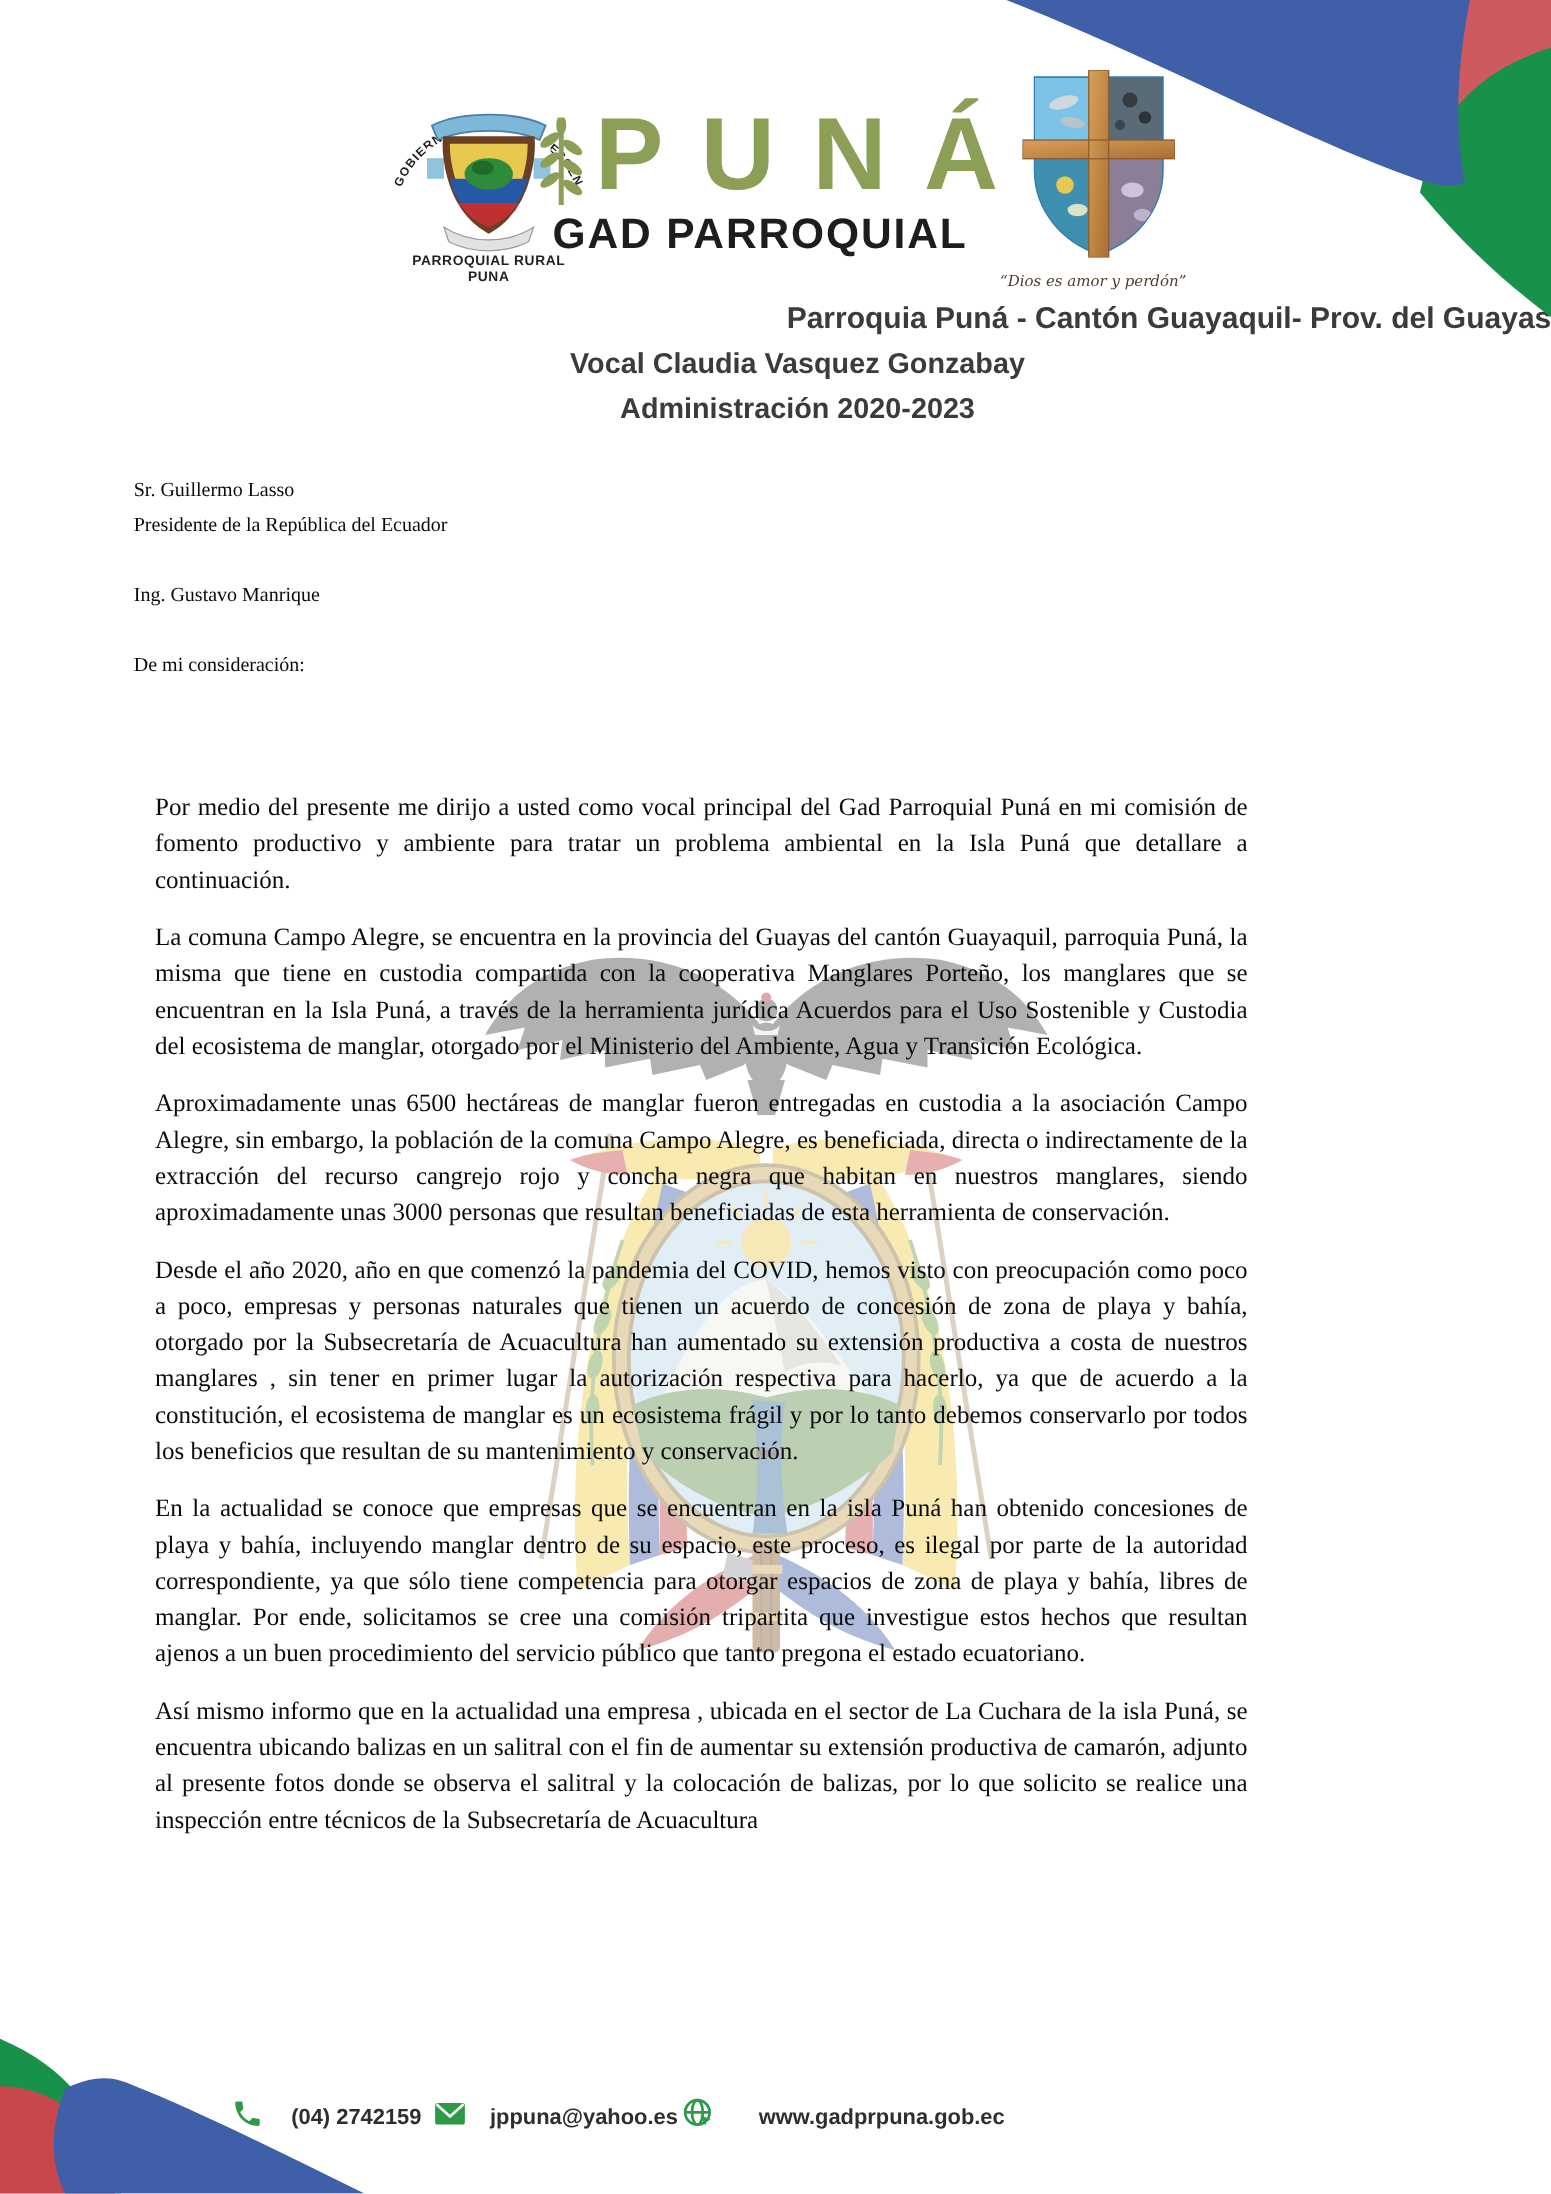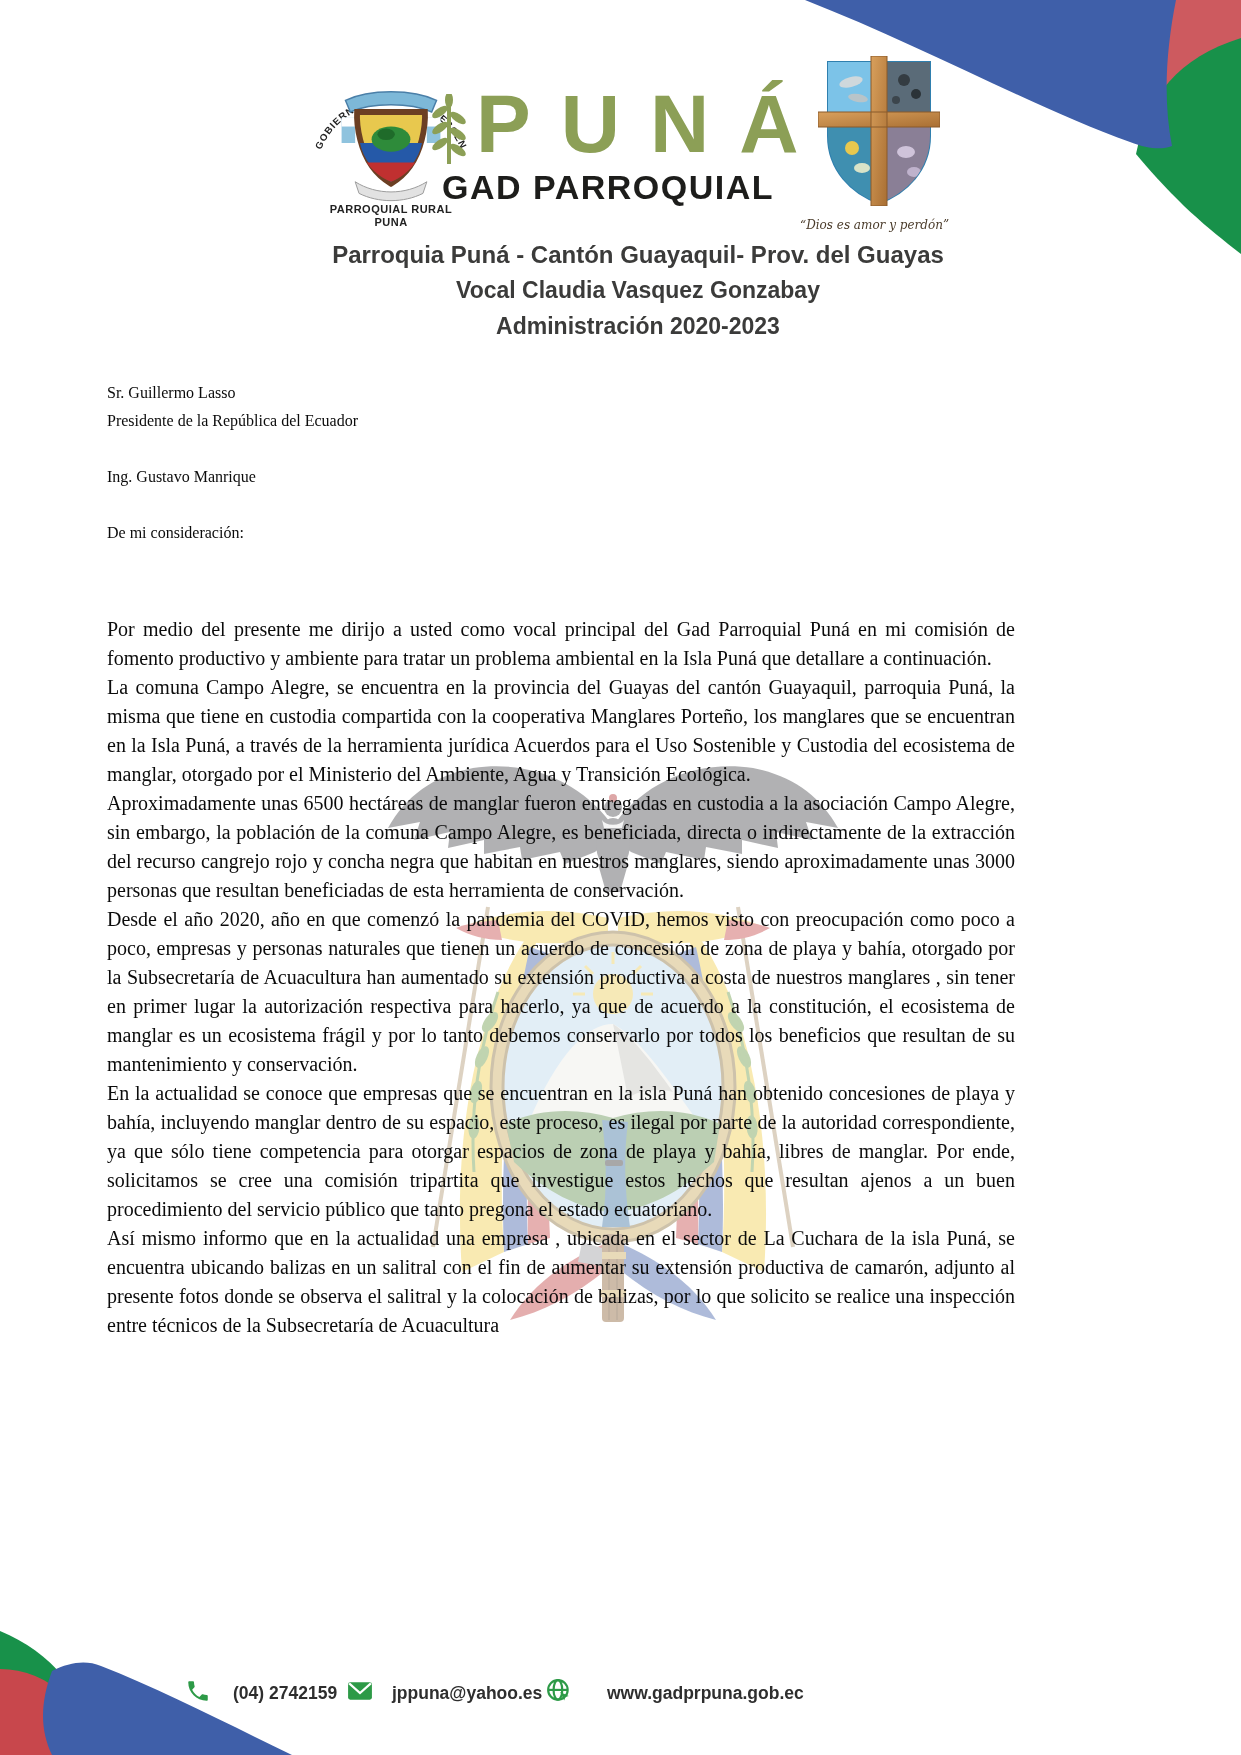--- a/index.html
+++ b/index.html
@@ -26,32 +26,32 @@
   .wheat{margin-top:6px;margin-right:10px;}
   .brand-name{font-family:"Liberation Sans",sans-serif;font-weight:700;font-size:82px;
               line-height:72px;color:#8C9F56;letter-spacing:30px;}
   .brand-sub{font-family:"Liberation Sans",sans-serif;font-weight:700;font-size:34px;
              color:#1d1d1b;letter-spacing:1.5px;margin-top:2px;margin-left:10px;}
   .rightlogo{position:absolute;left:818px;top:56px;width:122px;height:150px;}
   .motto{position:absolute;left:800px;top:206px;width:160px;text-align:left;
          font-family:"DejaVu Serif",serif;font-style:italic;font-size:12px;color:#4a3b2a;margin-top:12px;}
   .hline{position:absolute;left:35px;width:1206px;text-align:center;
          font-family:"Liberation Sans",sans-serif;color:#3b3b3a;}
-  .hline1{top:241px;font-size:24px;font-weight:700;}
+  .hline1{top:241px;font-size:24px;font-weight:700;text-align:right;}
   .hline2{top:277px;font-size:23px;font-weight:700;}
   .hline3{top:313px;font-size:23px;font-weight:700;}
 
   
   .letter-date{position:absolute;left:107px;top:347px;width:908px;text-align:right;
                font-size:20px;z-index:3;}
   .recipients{position:absolute;left:107px;top:379px;font-size:16px;line-height:28px;z-index:3;}
   .spacer{height:28px;}
   .bodytext{position:absolute;left:107px;top:615px;width:908px;font-size:20px;
             line-height:29px;text-align:justify;z-index:3;}
-  .bodytext p{margin:0;}
+  .bodytext p{margin:17px;}
 
   
   .footer{position:absolute;left:0;top:1678px;width:1027px;height:34px;z-index:4;
           font-family:"Liberation Sans",sans-serif;font-weight:600;font-size:17.5px;color:#2e2e2e;}
   .fitem{position:absolute;top:0;display:flex;align-items:center;}
   .f-phone-ico{left:185px;}
   .f-phone-txt{left:233px;top:5px;}
   .f-mail-ico{left:347px;top:3px;}
   .f-mail-txt{left:392px;top:5px;}
   .f-web-ico{left:546px;}

